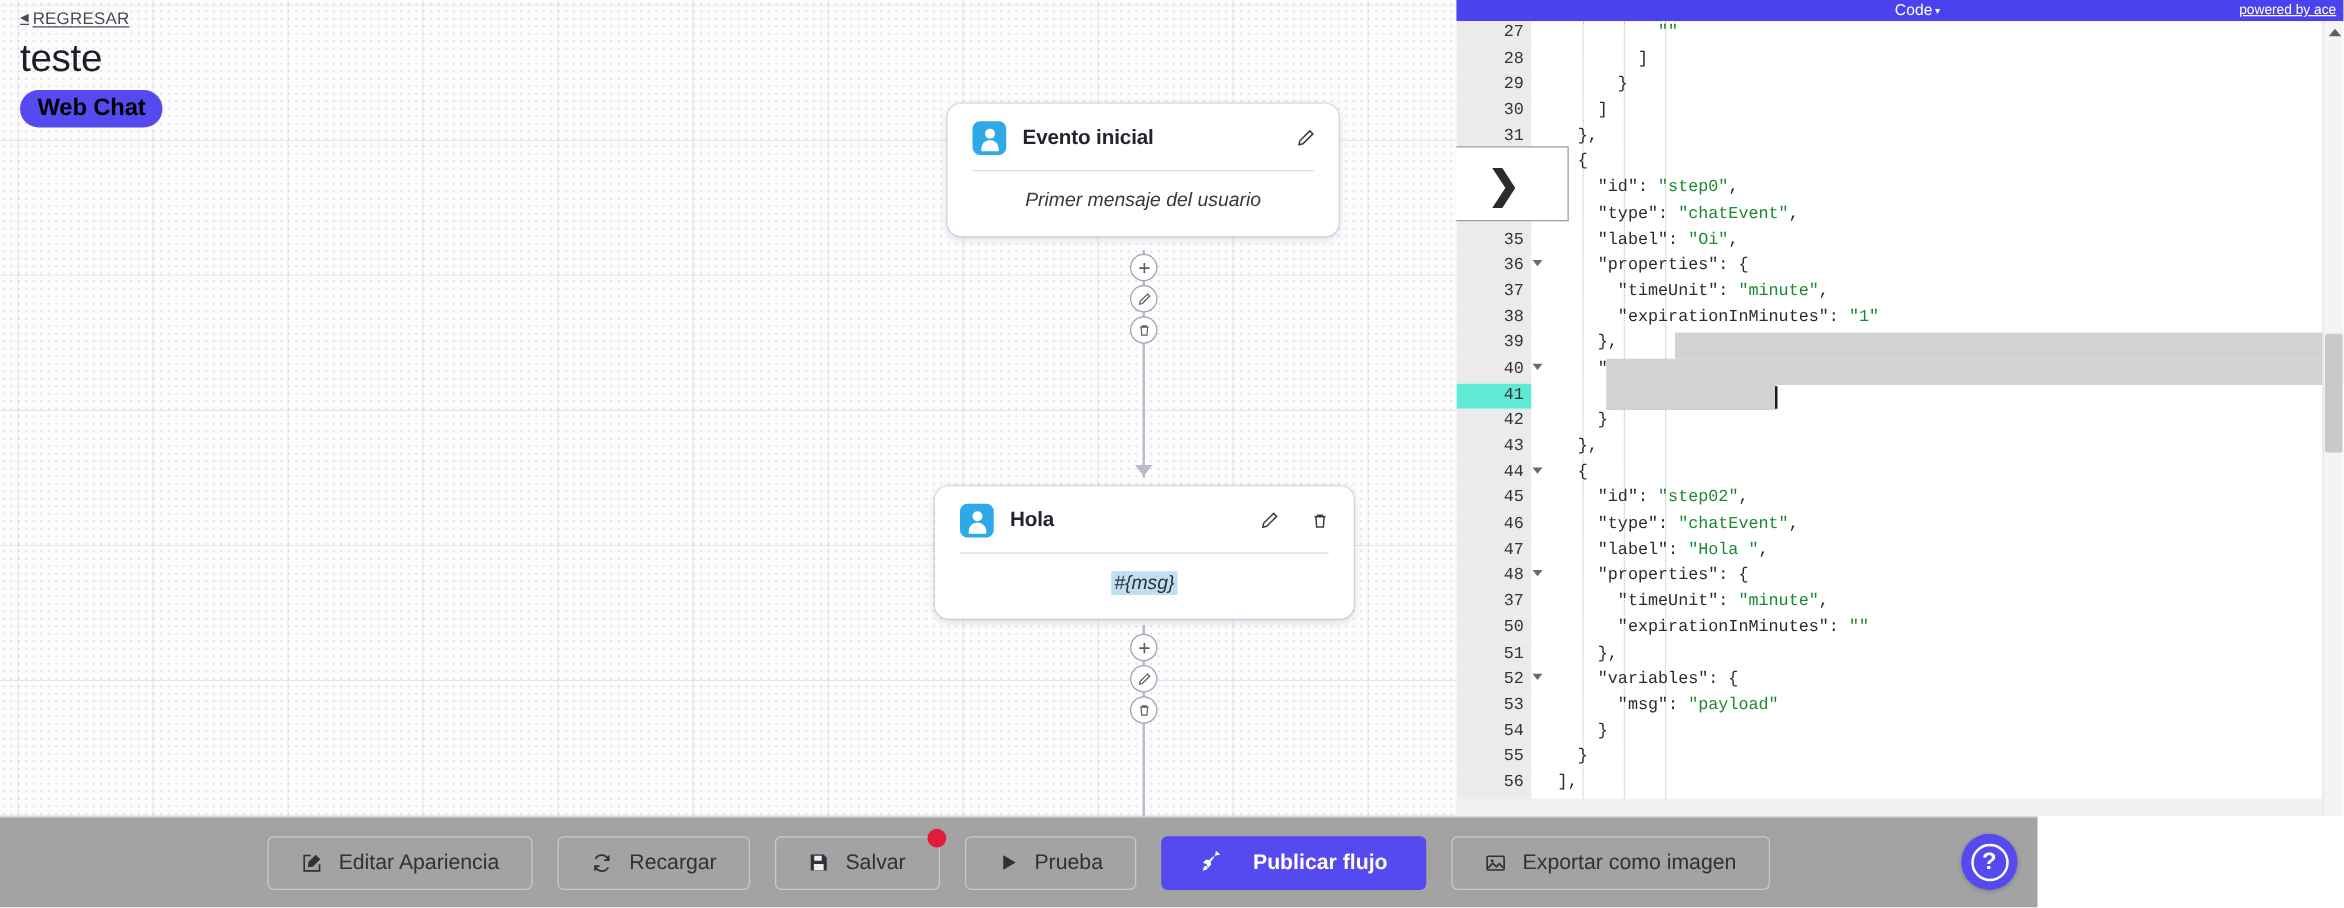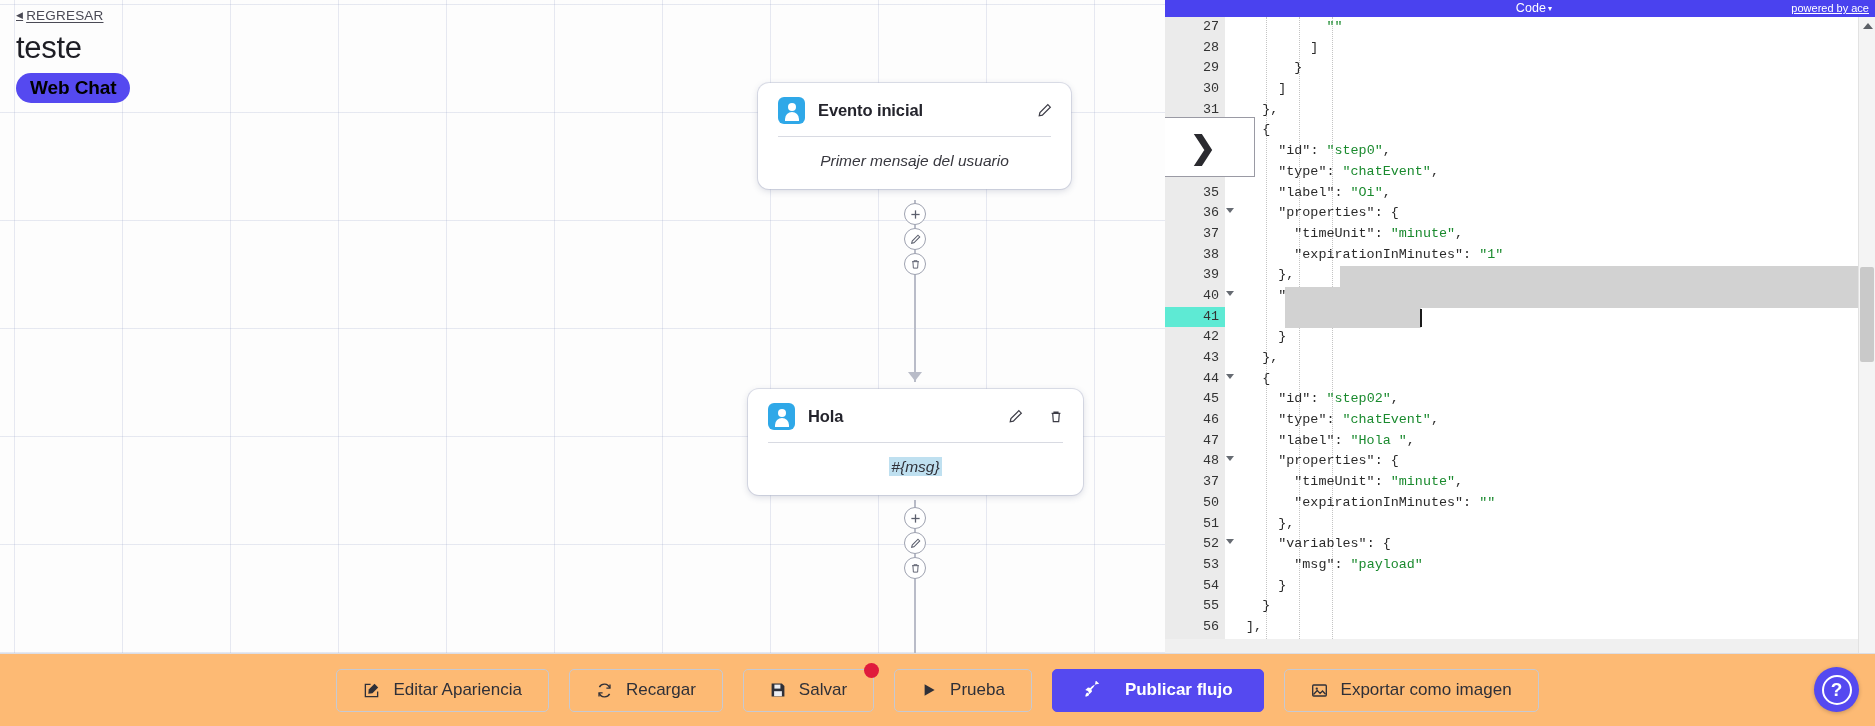--- a/index.html
+++ b/index.html
@@ -336,22 +336,22 @@
     left: 0; bottom: 0;
     width: 693px; height: 14px;
     background: #f0f0f0;
     z-index: 8;
   }
 
   
   #toolbar {
     position: absolute;
     left: 0; bottom: 0;
-    width: 1875px; height: 73px;
-    background: #fdba74;
+    width: 1630px; height: 73px;
+    background: #a3a3a3;
     border-top: 1px solid #dcdee5;
     display: flex;
     align-items: center;
     justify-content: center;
     gap: 0;
   }
   .tb-btn {
     position: relative;
     display: inline-flex;
     align-items: center;

